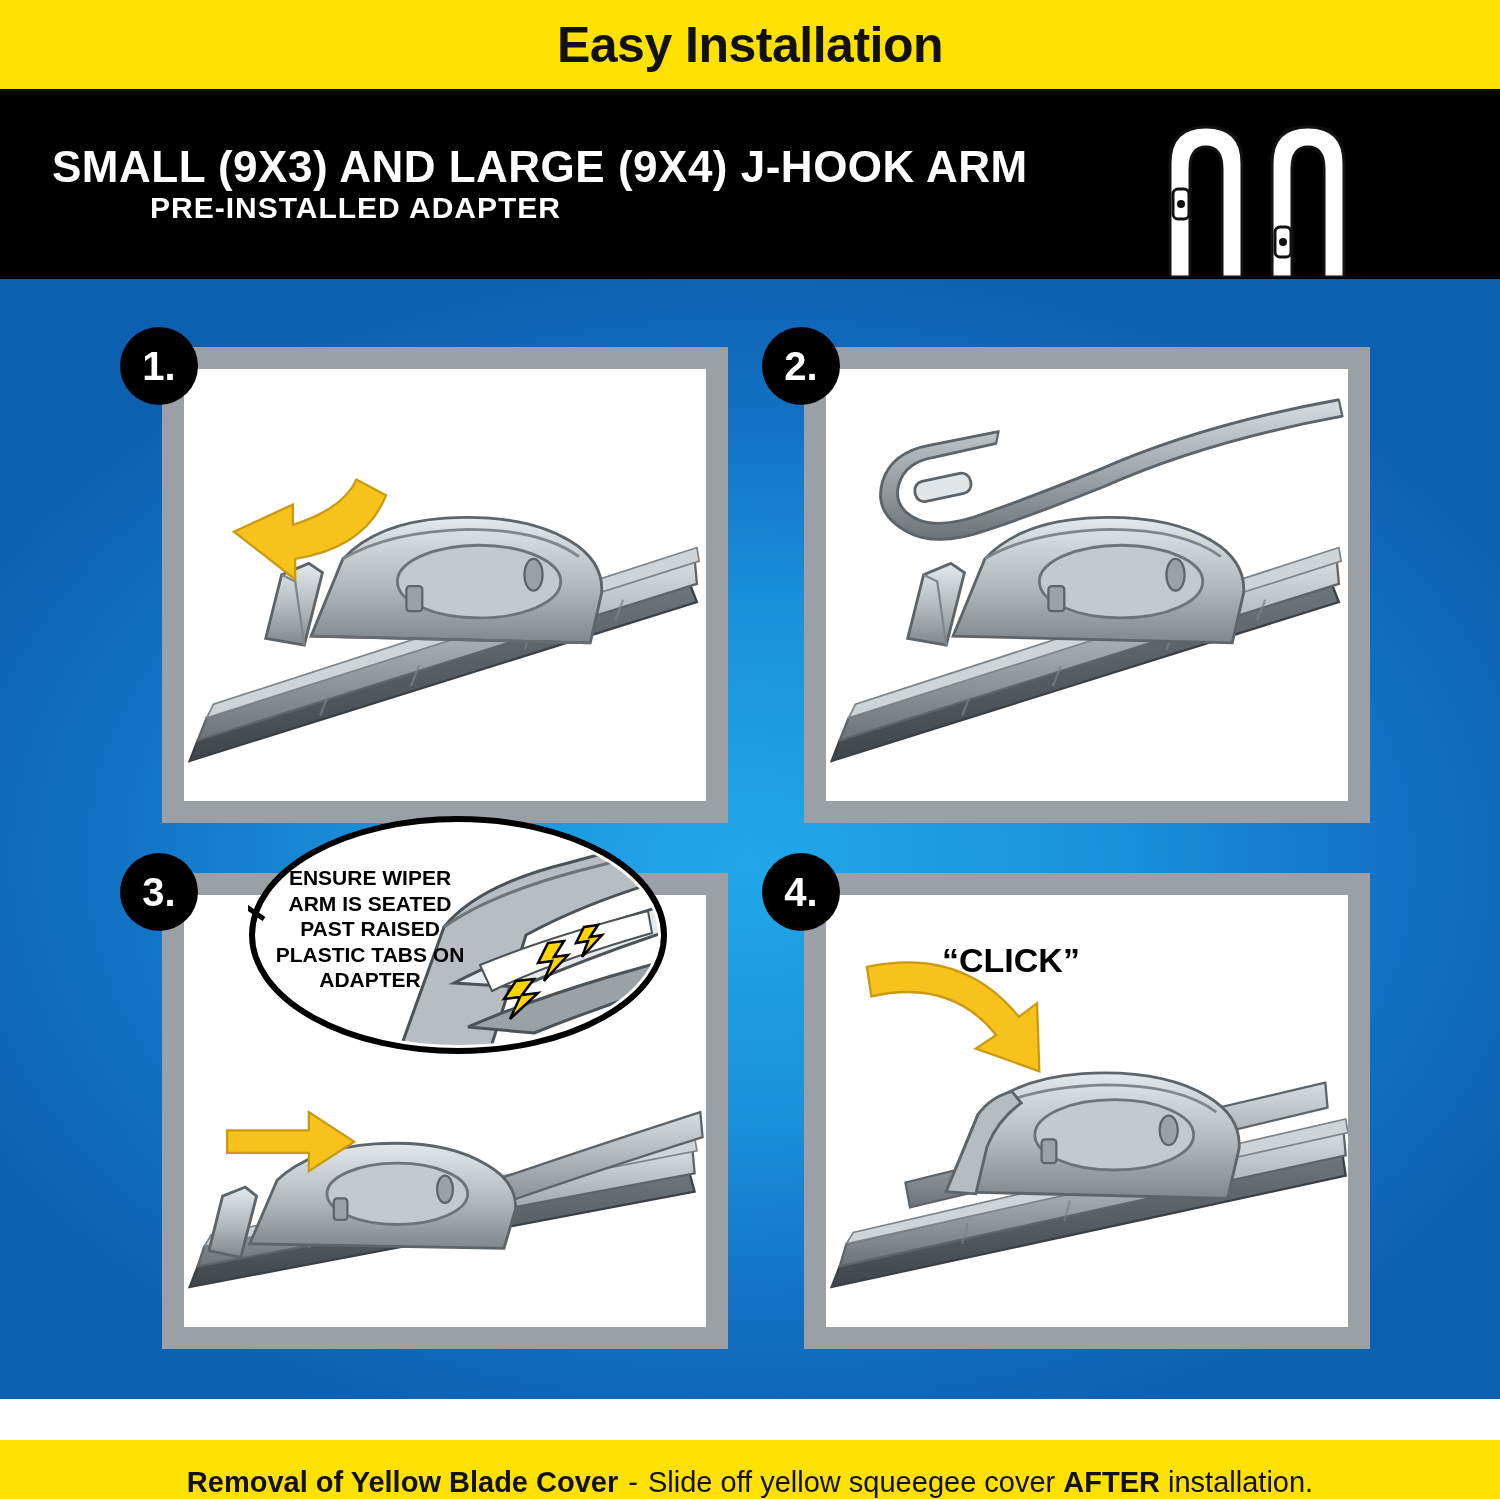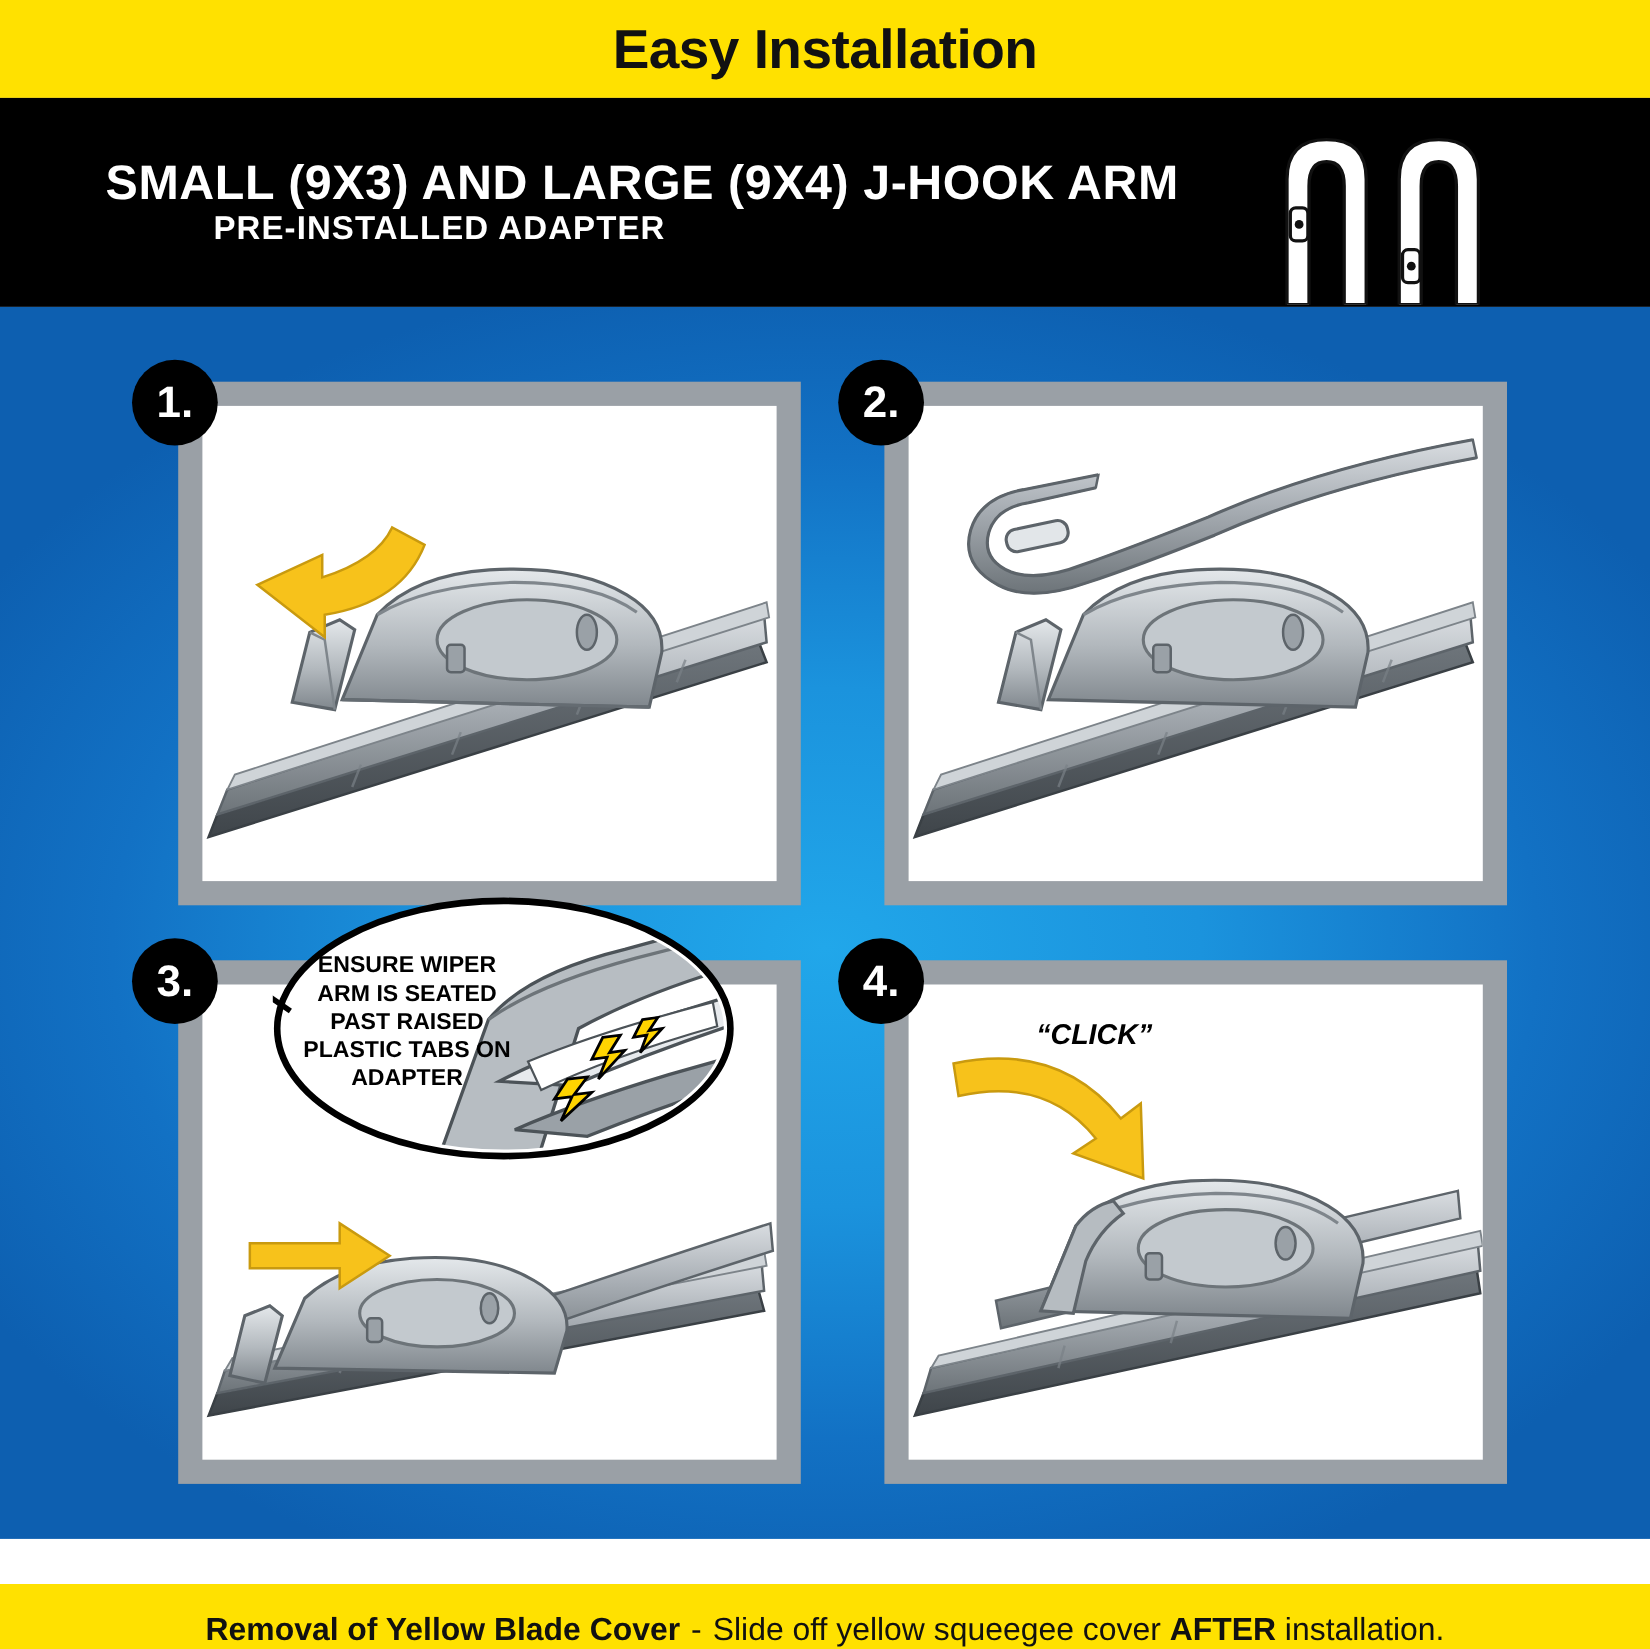--- a/index.html
+++ b/index.html
@@ -31,21 +31,21 @@
   }
 
   
   .black-header {
     height: 190px;
     background: #000000;
     position: relative;
     display: flex;
     flex-direction: column;
     justify-content: center;
-    padding-left: 96px;
+    padding-left: 52px;
     box-sizing: border-box;
   }
   .hdr-line1 {
     color: #ffffff;
     font-size: 44px;
     font-weight: bold;
     letter-spacing: 0.5px;
     line-height: 1.1;
   }
   .hdr-line2 {
@@ -132,26 +132,25 @@
     font-size: 21px;
     font-weight: bold;
     color: #000000;
     line-height: 1.22;
     z-index: 8;
     text-align: center;
   }
   .click-label {
     position: absolute;
     left: 180px;
-    top: 72px;
-    font-size: 26px;
+    top: 88px;
+    font-size: 34px;
     font-weight: bold;
     color: #000000;
     z-index: 7;
-    font-style: italic;
   }
 
   
   .bottom-bar {
     height: 85px;
     background: #ffe100;
     display: flex;
     align-items: center;
     justify-content: center;
     margin-top: 41px;

